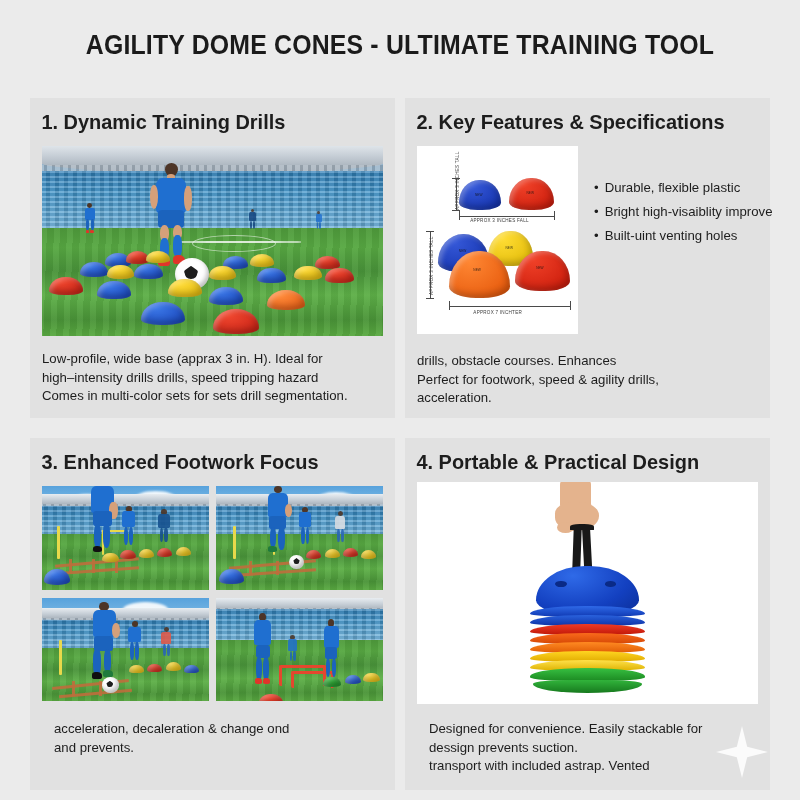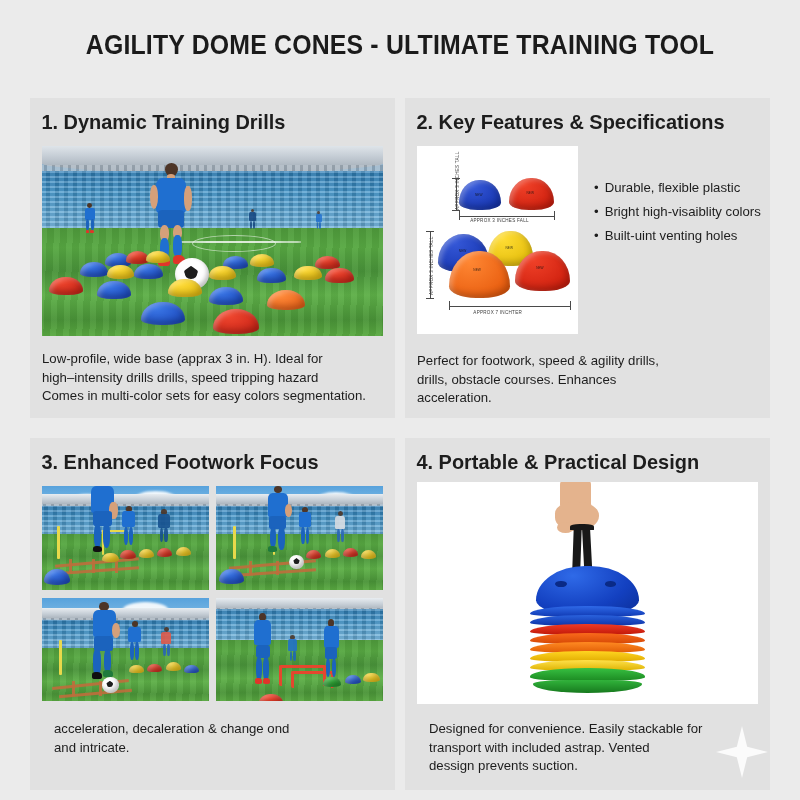--- a/index.html
+++ b/index.html
@@ -281,21 +281,21 @@
       <div class="cone" style="left:49%;top:74%;width:10%;height:9.5%;background:radial-gradient(ellipse at 35% 25%, #3c79e8, #153fb4);"></div>
       <div class="cone" style="left:66%;top:76%;width:11%;height:10.5%;background:radial-gradient(ellipse at 35% 25%, #ff8c3c, #e2560e);"></div>
       <div class="cone" style="left:29%;top:82%;width:13%;height:12%;background:radial-gradient(ellipse at 35% 25%, #3c79e8, #153fb4);"></div>
       <div class="cone" style="left:50%;top:86%;width:13.5%;height:13%;background:radial-gradient(ellipse at 35% 25%, #f0472f, #c21d12);"></div>
     </div>
   </div>
 
   <div class="card-caption" style="position:absolute;left:30px;top:350px;width:365px;">
     <div>Low-profile, wide base (apprax 3 in. H). Ideal for</div>
     <div>high–intensity drills drills,  speed tripping hazard</div>
-    <div>Comes in multi-color sets for easy colors segmentation.</div>
+    <div>Comes in multi-color sets for sets drill segmentation.</div>
   </div>
 
   <div class="card" id="card-2">
     <div class="card-heading">2. Key Features &amp; Specifications</div>
   </div>
 
   <div class="media" id="media-2">
     <div class="spec">
 
       <div class="cone" style="left:26%;top:18%;width:26%;height:16%;background:radial-gradient(ellipse at 34% 22%, #3558d8, #0f2da6);"></div>
@@ -329,27 +329,27 @@
 
       <div class="dimline" style="left:20%;top:85%;width:75%;height:1px;"></div>
       <div class="dimline" style="left:20%;top:82.5%;width:1px;height:5%;"></div>
       <div class="dimline" style="left:95%;top:82.5%;width:1px;height:5%;"></div>
       <div class="dimtext" style="left:35%;top:87%;">APPROX 7 INCHTER</div>
     </div>
   </div>
 
   <ul class="bullets">
     <li>Durable, flexible plastic</li>
-    <li>Bright high-visaiblity colors</li>
+    <li>Bright high-visaiblity improve</li>
     <li>Built-uint venting holes</li>
   </ul>
 
   <div class="card-caption" style="position:absolute;left:405px;top:352px;width:365px;">
+    <div>drills, obstacle courses. Enhances</div>
     <div>Perfect for footwork, speed &amp; agility drills,</div>
-    <div>drills, obstacle courses. Enhances</div>
     <div>acceleration.</div>
   </div>
 
   <div class="card" id="card-3">
     <div class="card-heading">3. Enhanced Footwork Focus</div>
   </div>
 
   <div class="media" id="media-3">
     <div class="grid4">
 
@@ -511,21 +511,21 @@
           <div class="p-jersey" style="left:14%;top:15%;width:70%;height:42%;background:#1f6fd0;"></div>
           <div class="p-leg" style="left:26%;top:56%;width:20%;height:40%;background:#1b63bd;"></div>
           <div class="p-leg" style="left:52%;top:56%;width:20%;height:40%;background:#1b63bd;"></div>
         </div>
       </div>
     </div>
   </div>
 
   <div class="card-caption" style="position:absolute;left:42px;top:720px;width:360px;">
     <div>acceleration, decaleration &amp; change ond</div>
-    <div>and intricate.</div>
+    <div>and prevents.</div>
   </div>
 
   <div class="card" id="card-4">
     <div class="card-heading">4. Portable &amp; Practical Design</div>
   </div>
 
   <div class="media" id="media-4">
     <div class="prod">
 
       <div class="hand" style="left:42%;top:-2%;width:9%;height:14%;border-radius:22% 22% 14% 14%;"></div>
@@ -547,19 +547,19 @@
       <div class="stacklayer" style="left:33%;top:84%;width:34%;height:5.5%;background:linear-gradient(180deg,#37c041,#1c8a22);"></div>
       <div class="stacklayer" style="left:34%;top:89%;width:32%;height:6%;background:linear-gradient(180deg,#31b43b,#17791e);border-radius:40% 40% 52% 52% / 30% 30% 70% 70%;"></div>
 
       <div style="position:absolute;left:40.5%;top:44.5%;width:3.4%;height:2.6%;background:#0a2a86;border-radius:50%;"></div>
       <div style="position:absolute;left:55%;top:44.5%;width:3.4%;height:2.6%;background:#0a2a86;border-radius:50%;"></div>
     </div>
   </div>
 
   <div class="card-caption" style="position:absolute;left:417px;top:720px;width:360px;">
     <div>Designed for convenience. Easily stackable for</div>
+    <div>dessign prevents suction.</div>
     <div>transport with included аstrap. Vented</div>
-    <div>dessign prevents suction.</div>
   </div>
 
   <div class="sparkle" style="left:716px;top:726px;width:52px;height:52px;"></div>
 
 </div>
 
 </body></html>

